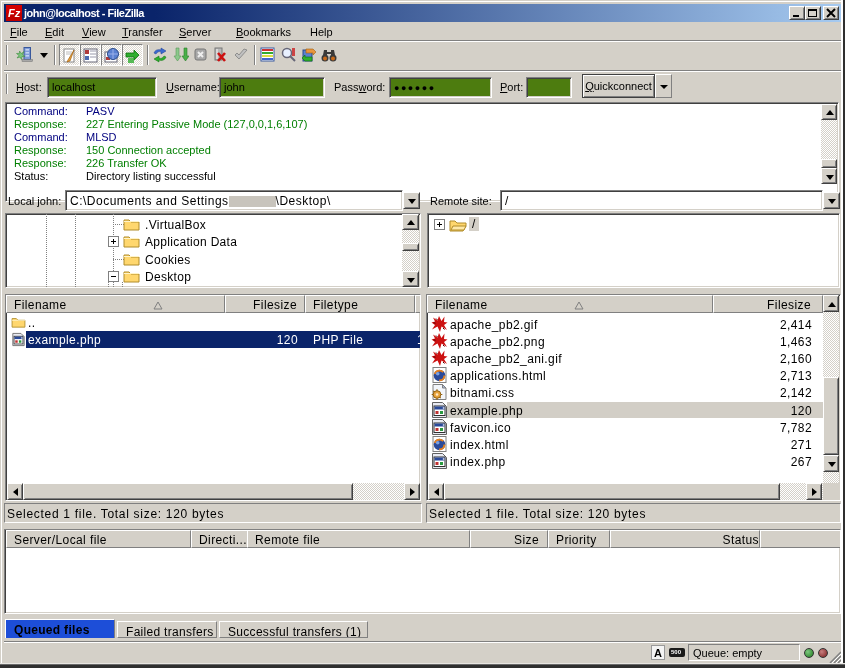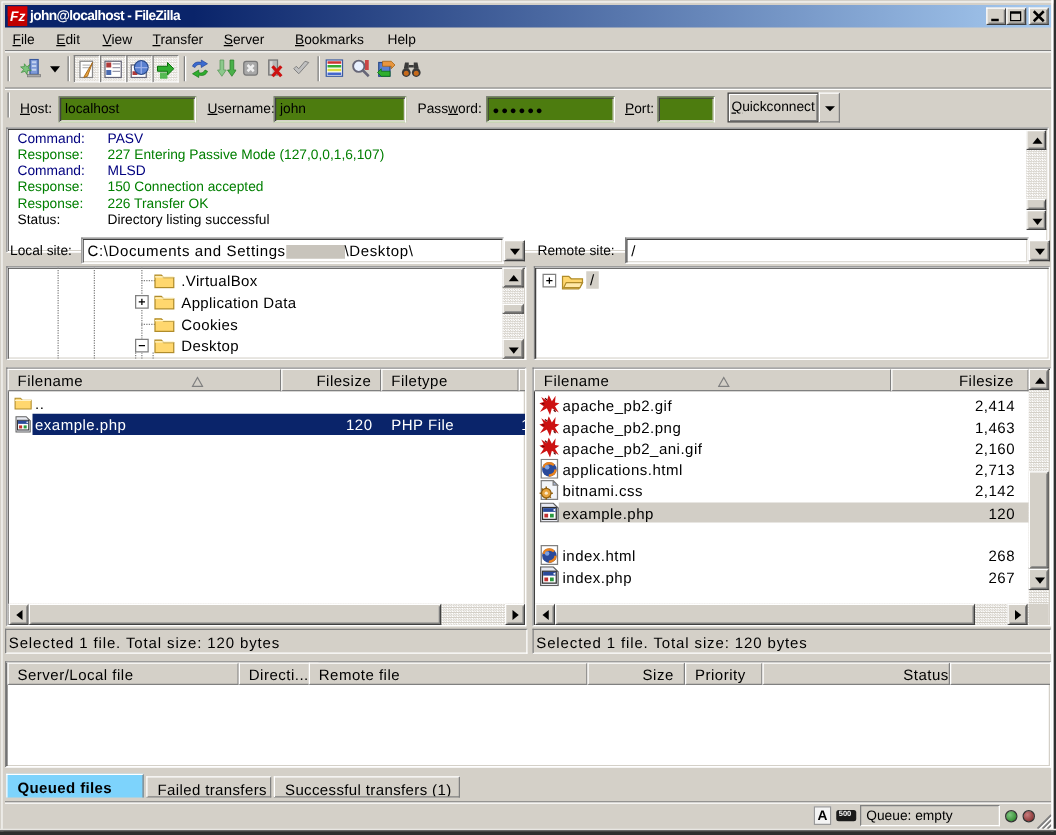--- a/index.html
+++ b/index.html
@@ -46,21 +46,21 @@
 .combofield { position:absolute; background:#fff; border:1px solid; border-color:#808080 #ffffff #ffffff #808080; box-shadow: inset 1px 1px 0 #404040, inset -1px -1px 0 #d4d0c8; padding:3px 0 0 4px; height:21px; font-size:12px; letter-spacing:0.5px; }
 .panelwhite { position:absolute; background:#fff; border:1px solid; border-color:#808080 #ffffff #ffffff #808080; box-shadow: inset 1px 1px 0 #404040, inset -1px -1px 0 #d4d0c8; }
 .hdrcell { position:absolute; top:0; height:18px; background:#d4d0c8; border:1px solid; border-color:#ffffff #808080 #808080 #ffffff; padding:2px 0 0 7px; font-size:12px; letter-spacing:0.4px; }
 .statusband { position:absolute; height:20px; background:#d4d0c8; border:1px solid; border-color:#808080 #ffffff #ffffff #808080; padding:3px 0 0 2px; font-size:12px; letter-spacing:0.7px; }
 .frow { position:absolute; left:1px; height:17px; width:100%; font-size:12px; letter-spacing:0.4px; }
 .ficon { position:absolute; left:3px; top:0px; width:17px; height:16px; }
 .fname { position:absolute; left:22px; top:2px; }
 .fsize { position:absolute; top:2px; text-align:right; }
 
 .tab { position:absolute; background:#d4d0c8; border:1px solid; border-color:#ffffff #808080 #808080 #ffffff; padding:3px 0 0 8px; height:17px; font-size:12px; letter-spacing:0.3px; white-space:nowrap; overflow:hidden; }
-.tab.active { background:#7dd3fc; font-weight:bold; height:19px; border-bottom:0; }
+.tab.active { background:#1d4ed8; font-weight:bold; height:19px; border-bottom:0; }
 .dotv { border-left:1px dotted #808080; position:absolute; width:1px; }
 </style>
 </head>
 <body>
 <div class="win"></div>
 
 <div id="titlebar" class="abs">
   <svg class="ticon" viewBox="0 0 16 16">
     <rect x="0" y="0" width="16" height="16" fill="#bf0000"></rect>
     <rect x="0" y="0" width="16" height="8" fill="#d40000"></rect>
@@ -223,21 +223,21 @@
   <div class="abs sbtrack" style="right:1px; top:1px; width:16px; height:80px;"></div>
   <div class="sbbtn" style="right:1px; top:1px; width:16px; height:16px;">
       <div class="arrow" style="left:4px; top:5px; border-left:4px solid transparent; border-right:4px solid transparent; border-bottom:5px solid #000;"></div>
     </div>
   <div class="sbbtn" style="right:1px; top:56px; width:16px; height:9px;"></div>
   <div class="sbbtn" style="right:1px; top:65px; width:16px; height:16px;">
       <div class="arrow" style="left:4px; top:6px; border-left:4px solid transparent; border-right:4px solid transparent; border-top:5px solid #000;"></div>
     </div>
 </div>
 
-<span class="abs" style="left:8px; top:195px;">Local site:</span>
+<span class="abs" style="left:8px; top:195px;">Local john:</span>
 <div class="combofield" style="left:65px; top:190px; width:338px;">C:\Documents and Settings<span style="display:inline-block; width:47px; height:11px; background:#c8c4bc; vertical-align:middle;"></span>\Desktop\</div>
 <div class="sbbtn" style="left:403px; top:192px; width:17px; height:17px;">
     <div class="arrow" style="left:4px; top:6px; border-left:4px solid transparent; border-right:4px solid transparent; border-top:5px solid #000;"></div>
   </div>
 <span class="abs" style="left:430px; top:195px;">Remote site:</span>
 <div class="combofield" style="left:500px; top:190px; width:323px;">/</div>
 <div class="sbbtn" style="left:823px; top:192px; width:17px; height:17px;">
     <div class="arrow" style="left:4px; top:6px; border-left:4px solid transparent; border-right:4px solid transparent; border-top:5px solid #000;"></div>
   </div>
 
@@ -396,29 +396,41 @@
         <path d="M1 0.5 h10 l4 4 v11 h-14 Z" fill="#e8eaf2" stroke="#606060"></path>
         <rect x="2.5" y="4" width="11" height="9.5" fill="#fff" stroke="#303030"></rect>
         <rect x="3" y="4.5" width="10" height="3" fill="#2a4a9a"></rect>
         <rect x="4" y="9" width="3" height="3" fill="#c03030"></rect>
         <rect x="8.5" y="9" width="3" height="3" fill="#2a9a40"></rect>
         <circle cx="12" cy="6" r="0.8" fill="#fff"></circle>
       </svg>
     <span class="fname">example.php</span>
       <span class="fsize" style="left:300px; width:84px;">120</span>
   </div>
+  <div class="frow" style="top:124px;">
+    <svg class="ficon" viewBox="0 0 16 16">
+        <path d="M1 0.5 h10 l4 4 v11 h-14 Z" fill="#e8eaf2" stroke="#606060"></path>
+        <rect x="2.5" y="4" width="11" height="9.5" fill="#fff" stroke="#303030"></rect>
+        <rect x="3" y="4.5" width="10" height="3" fill="#2a4a9a"></rect>
+        <rect x="4" y="9" width="3" height="3" fill="#c03030"></rect>
+        <rect x="8.5" y="9" width="3" height="3" fill="#2a9a40"></rect>
+        <circle cx="12" cy="6" r="0.8" fill="#fff"></circle>
+      </svg>
+    <span class="fname">favicon.ico</span>
+      <span class="fsize" style="left:300px; width:84px;">7,782</span>
+  </div>
   <div class="frow" style="top:141px;">
     <svg class="ficon" viewBox="0 0 16 16">
         <rect x="1.5" y="0.5" width="13" height="15" fill="#fff" stroke="#808080"></rect>
         <circle cx="8" cy="8.5" r="5.8" fill="#2a4a9a"></circle>
         <circle cx="8" cy="8.5" r="4.9" fill="none" stroke="#e8821e" stroke-width="1.9" stroke-dasharray="10 8.5" stroke-dashoffset="2"></circle>
         <circle cx="6.2" cy="6.8" r="1.8" fill="#8ab0f0" opacity="0.85"></circle>
       </svg>
     <span class="fname">index.html</span>
-      <span class="fsize" style="left:300px; width:84px;">268</span>
+      <span class="fsize" style="left:300px; width:84px;">271</span>
   </div>
   <div class="frow" style="top:158px;">
     <svg class="ficon" viewBox="0 0 16 16">
         <path d="M1 0.5 h10 l4 4 v11 h-14 Z" fill="#e8eaf2" stroke="#606060"></path>
         <rect x="2.5" y="4" width="11" height="9.5" fill="#fff" stroke="#303030"></rect>
         <rect x="3" y="4.5" width="10" height="3" fill="#2a4a9a"></rect>
         <rect x="4" y="9" width="3" height="3" fill="#c03030"></rect>
         <rect x="8.5" y="9" width="3" height="3" fill="#2a9a40"></rect>
         <circle cx="12" cy="6" r="0.8" fill="#fff"></circle>
       </svg>

